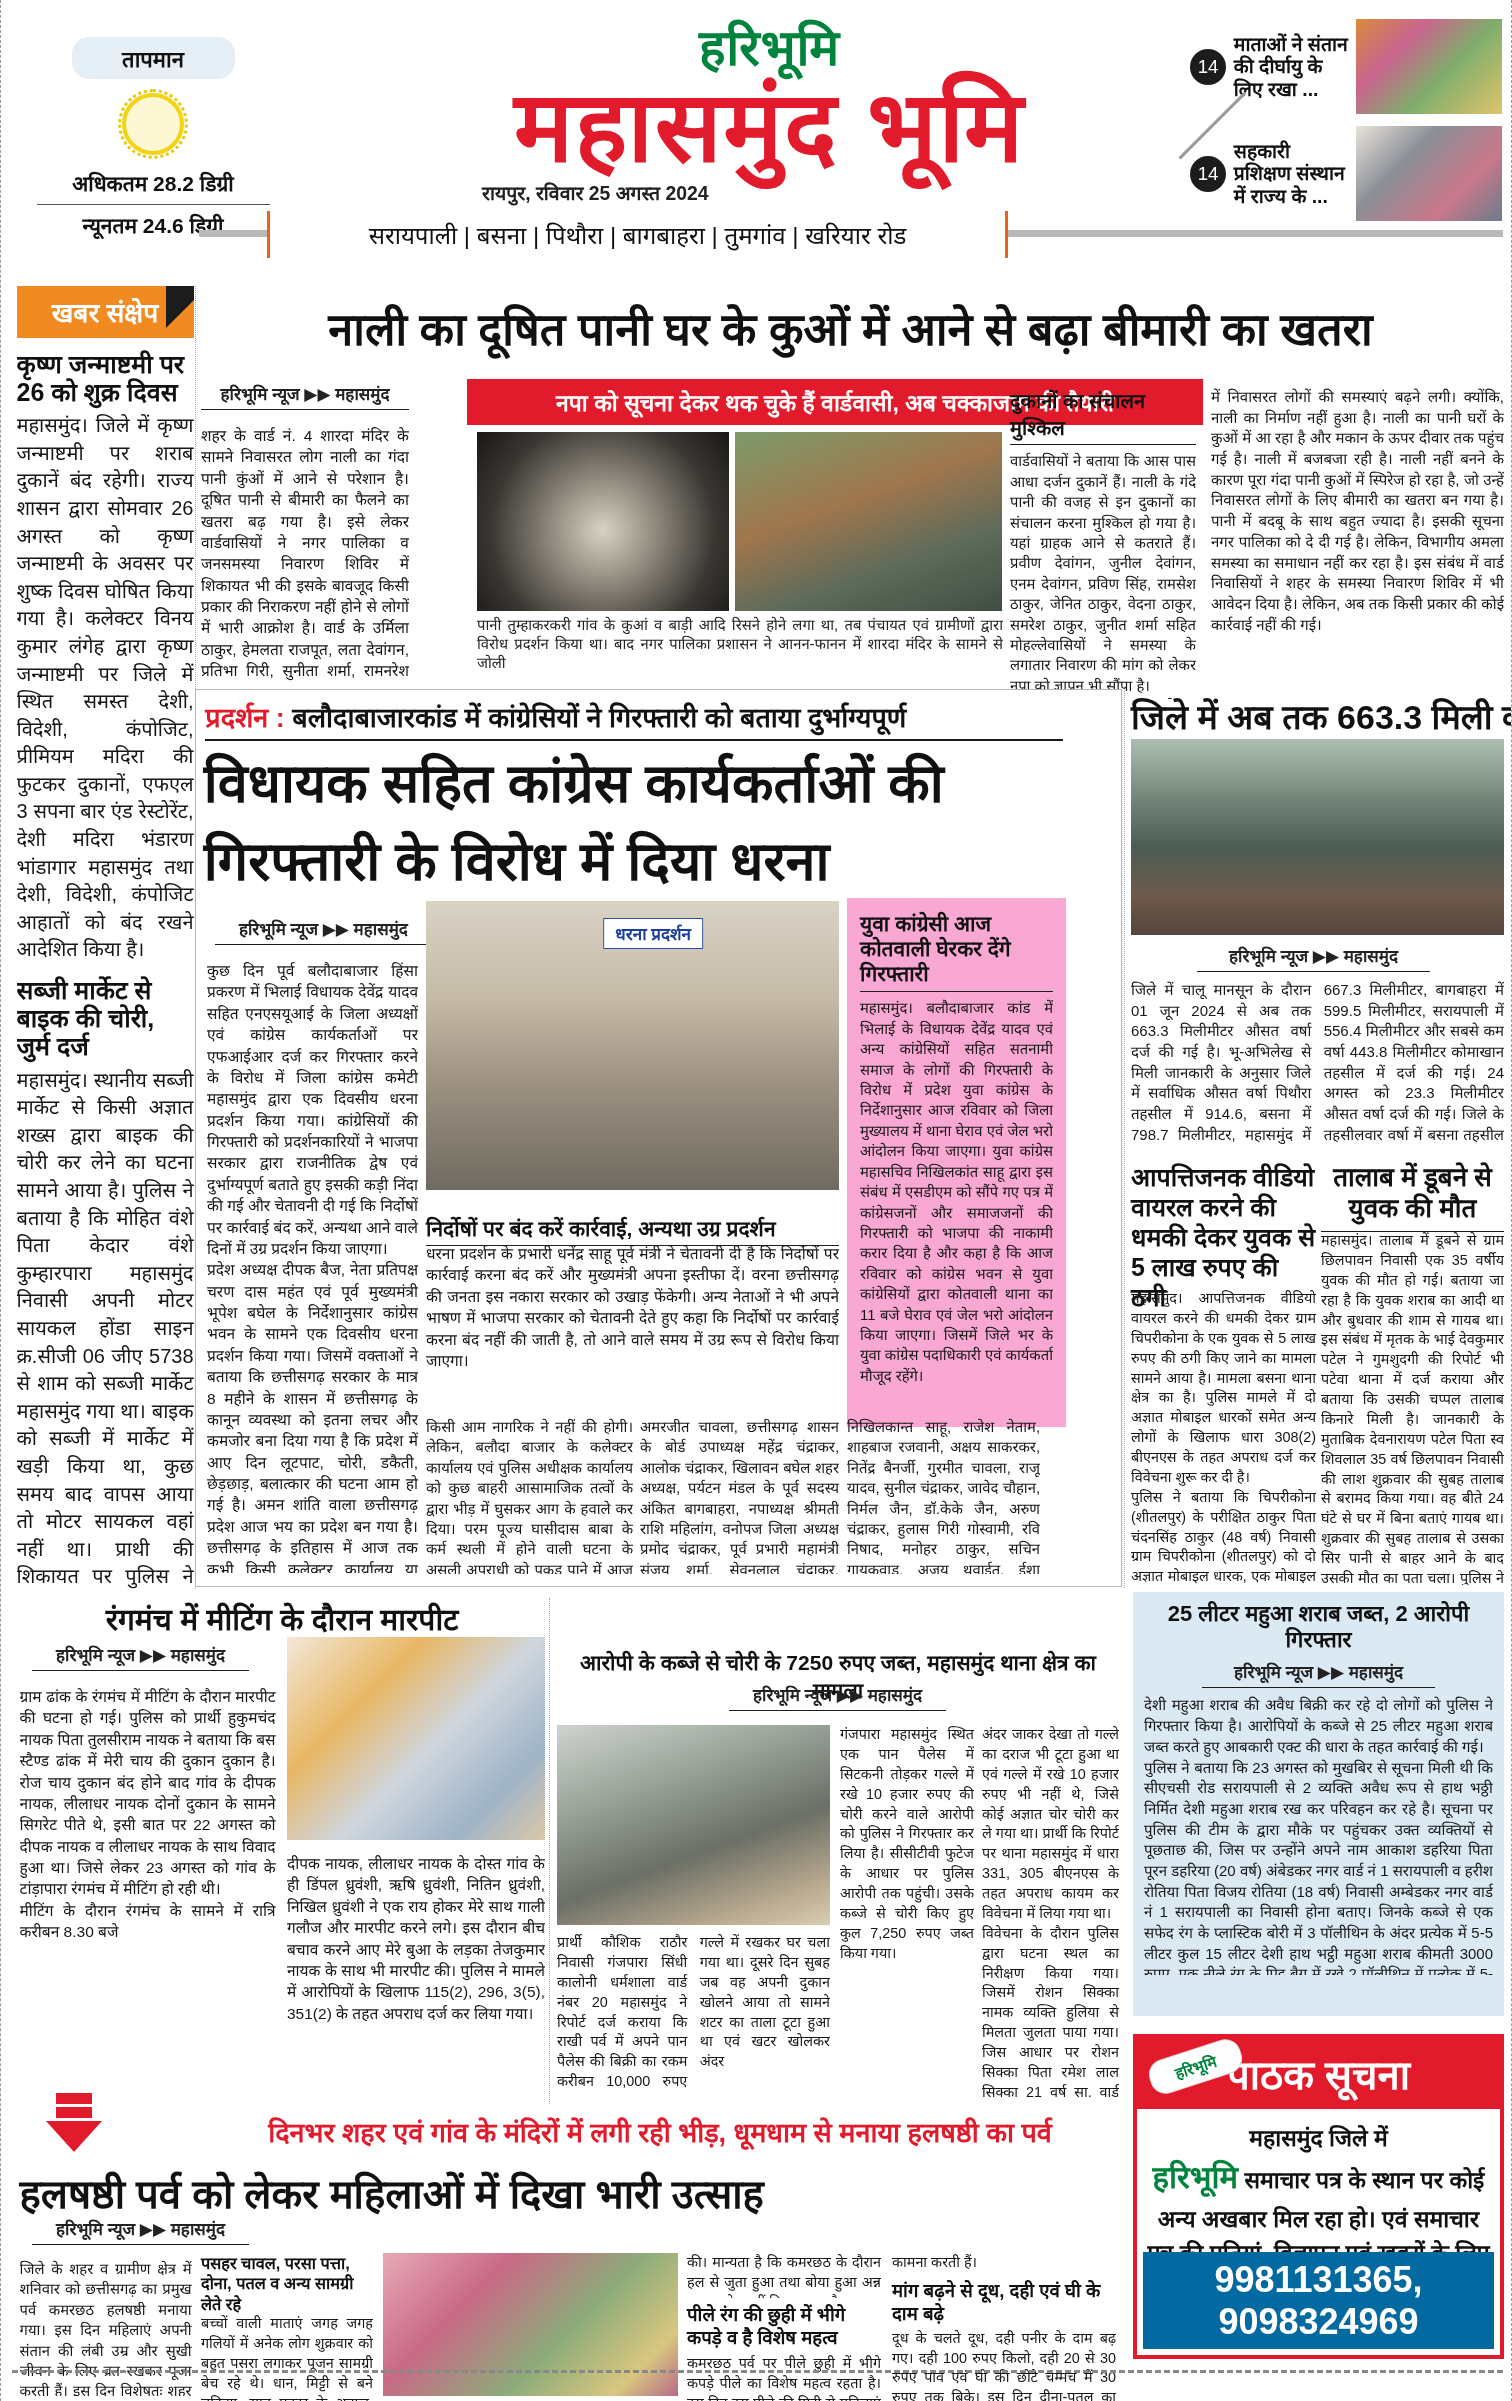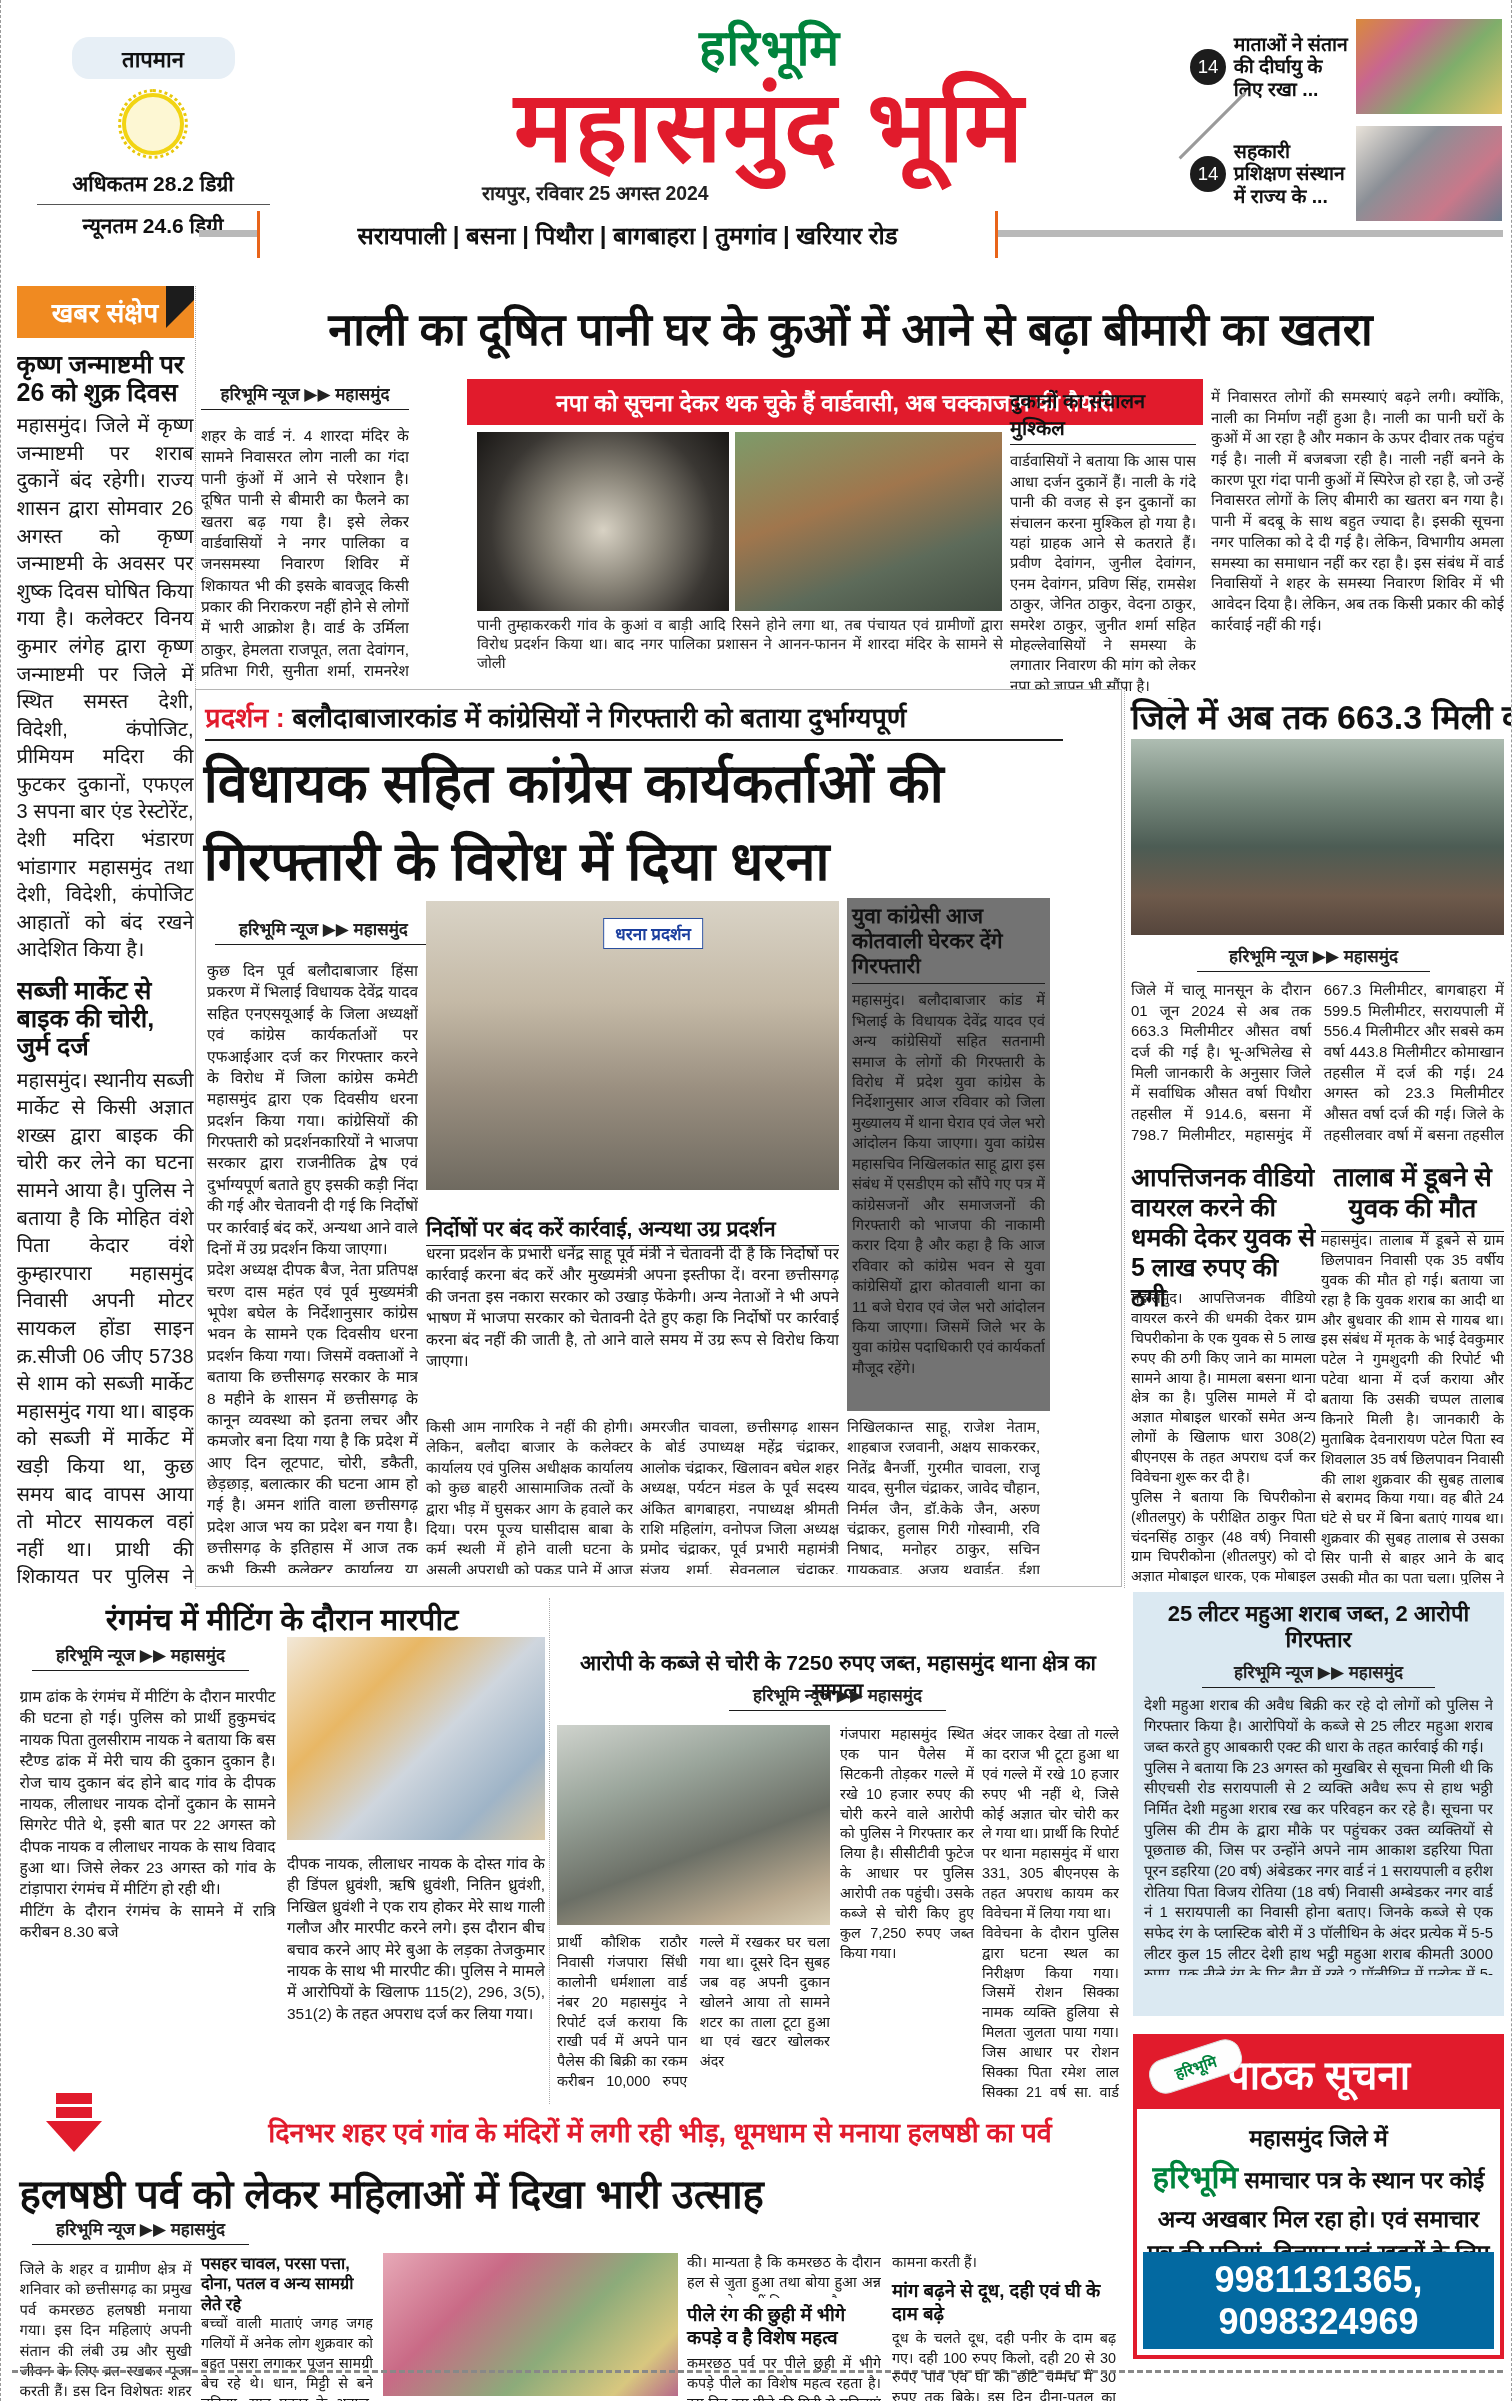--- a/index.html
+++ b/index.html
@@ -14,22 +14,22 @@
   
   .weather{left:22px;top:37px;width:260px;text-align:center;}
   .weather .pill{width:163px;margin:0 auto;background:#e7eff6;border-radius:17px;font-weight:bold;font-size:22px;padding:6.2px 0;}
   .sun{width:54px;height:54px;margin:14px auto 7.8px;border-radius:50%;background:#fdf7d3;border:4.7px solid #f2d413;outline:3.1px dotted #e8c70a;outline-offset:1.6px;}
   .weather .line{font-weight:bold;font-size:21px;padding:6.2px 0;}
   .weather .divider{border-top:1.6px solid #555;width:233px;margin:0 auto;}
   .brand{color:#00833c;font-weight:bold;font-size:50px;letter-spacing:0.8px;}
   .mast-title{color:#e11b2c;font-weight:bold;font-size:99px;line-height:.95;letter-spacing:1.6px;}
   .dateline{font-weight:bold;font-size:19.4px;color:#222;text-align:left;padding-left:116px;margin-top:4.7px;}
   .gray-rule{left:198px;top:230px;width:1304px;height:7px;background:#b9b9b9;}
-  .regions{left:256px;top:211px;width:741px;background:#fff;border-left:3.9px solid #e8641a;border-right:3.9px solid #e8641a;
-           text-align:center;font-weight:bold;font-size:24px;padding:7px 0;}
+  .regions{left:266px;top:211px;width:741px;background:#fff;border-left:3.9px solid #e8641a;border-right:3.9px solid #e8641a;
+           text-align:center;font-weight:normal;font-size:24px;padding:7px 0;}
   .teaser{left:1189px;width:312px;height:99px;display:flex;align-items:center;gap:7.8px;}
   .teaser .badge{min-width:36px;height:36px;border-radius:50%;background:#1c1c1c;color:#fff;font-size:18.6px;
                  display:flex;align-items:center;justify-content:center;}
   .teaser .t-text{width:116px;font-weight:bold;font-size:19.4px;line-height:1.15;}
   .teaser .t-photo{width:148px;height:95px;}
   .diag{left:1165px;top:124px;width:93px;height:0;border-top:3.9px solid #9a9a9a;transform:rotate(-45deg);}
   
   .brief{left:15.5px;top:286px;width:177px;height:1303px;overflow:hidden;}
   .brief-head{background:#f08a21;color:#fff;font-weight:bold;font-size:26.4px;text-align:center;padding:7.8px 0;position:relative;}
   .brief-fold{position:absolute;right:-14px;top:0;width:0;height:0;border-top:42px solid #1c1c1c;border-right:42px solid transparent;}
@@ -38,21 +38,21 @@
   
   .lead-headline{left:196px;top:297px;width:1307px;text-align:center;font-weight:bold;font-size:45px;white-space:nowrap;}
   .red-banner{left:466px;top:379px;width:736px;background:#e11b2c;color:#fff;font-weight:bold;font-size:23px;text-align:center;padding:7px 0;}
   .subhead{font-weight:bold;font-size:20px;border-bottom:1.6px solid #1c1c1c;padding-bottom:3.1px;margin-bottom:6.2px;}
   .caption{font-size:14.8px;line-height:1.3;color:#222;text-align:justify;}
   
   .dharna-box{left:194px;top:689px;width:927px;height:898px;border:0.8px solid #b5b5b5;background:#fff;}
   .kicker{position:absolute;left:9.3px;top:7.8px;width:858px;font-weight:bold;font-size:27px;border-bottom:2.3px solid #1c1c1c;padding-bottom:4.7px;}
   .kicker .red{color:#e11b2c;}
   .dharna-headline{position:absolute;left:7.8px;top:54px;width:912px;font-weight:bold;font-size:54px;line-height:1.45;}
-  .bluebox{position:absolute;left:651px;top:208px;width:193px;height:503px;background:#737373;padding:5px;}
+  .bluebox{position:absolute;left:651px;top:208px;width:193px;height:503px;background:#f9a8d4;padding:13px;}
   .bluebox h4{margin:0 0 6.2px;font-size:21px;line-height:1.2;border-bottom:1.6px solid #1c1c1c;padding-bottom:4.7px;}
   .stage-banner{position:absolute;left:55%;top:17px;transform:translateX(-50%);background:#fff;border:1.6px solid #2a4f9e;
                 color:#1c3f9e;font-weight:bold;font-size:17px;padding:3.1px 11px;white-space:nowrap;}
   
   .rain-headline{font-weight:bold;font-size:34px;text-align:center;white-space:nowrap;}
   .two-col{column-count:2;column-gap:12.4px;}
   .small-headline{font-weight:bold;font-size:25px;line-height:1.2;}
   .talab-headline{font-weight:bold;font-size:26px;line-height:1.2;text-align:center;border-bottom:1.6px solid #1c1c1c;padding-bottom:6.2px;}
   .sharab-box{left:1132px;top:1592px;width:371px;height:424px;background:#dbe9f2;padding:7.8px 11px;}
   .sharab-box h2{margin:1.6px 0 7.8px;font-size:22px;line-height:1.15;text-align:center;}

